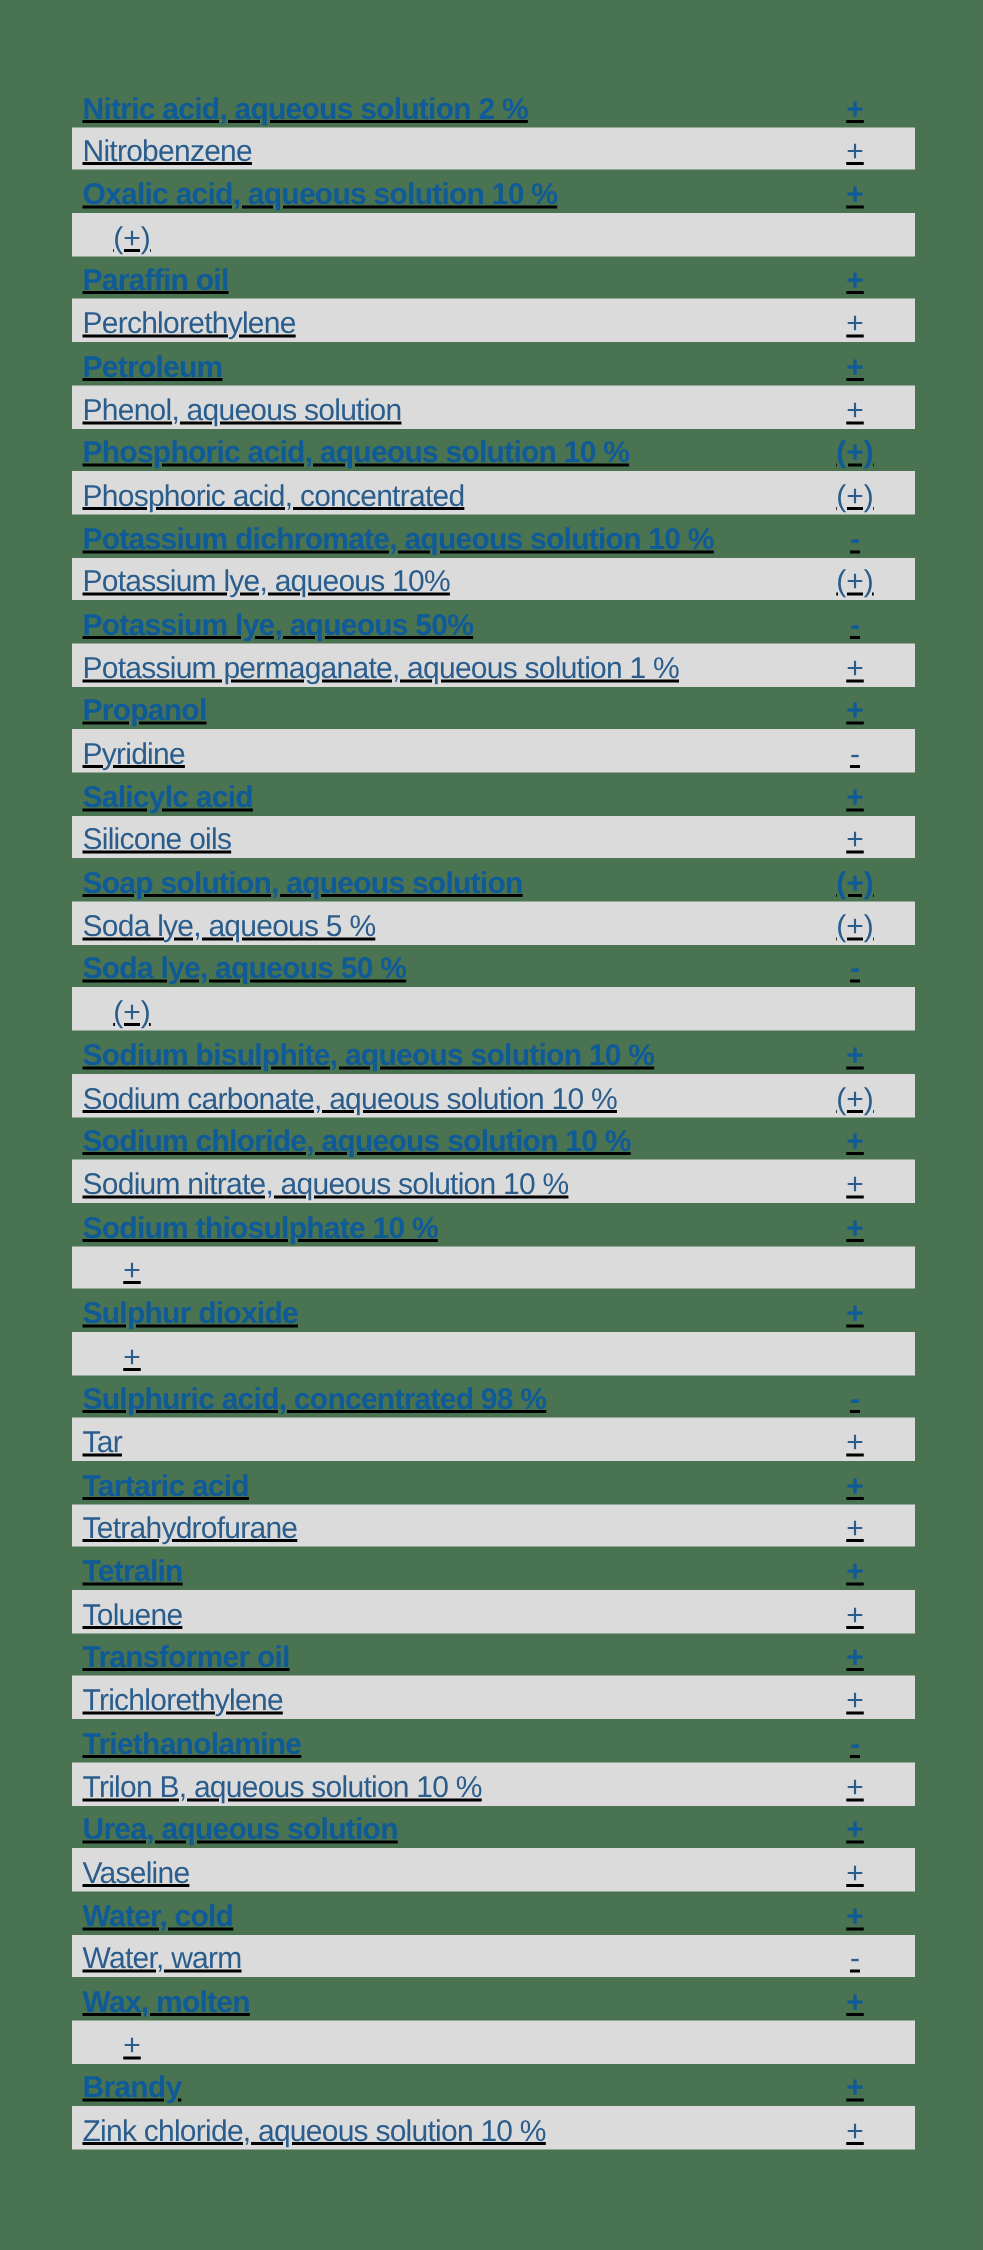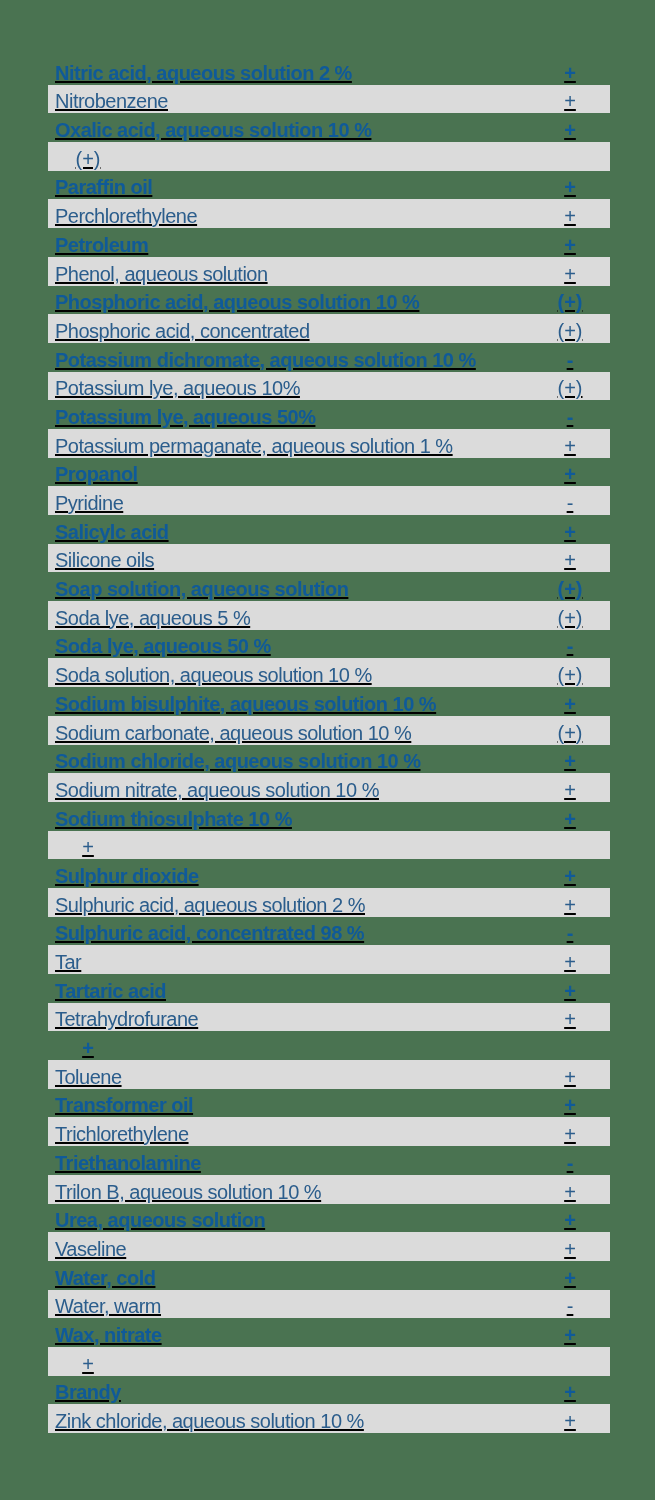--- a/index.html
+++ b/index.html
@@ -163,21 +163,20 @@
     <span class="chem">Soda lye, aqueous 5 %</span>
     <span class="rating">(+)</span>
   </div>
 
   <div class="row">
     <span class="chem">Soda lye, aqueous 50 %</span>
     <span class="rating">-</span>
   </div>
 
   <div class="row alt">
-    <span class="chem">Soda solution, aqueous solution 10 %</span>
     <span class="rating">(+)</span>
   </div>
 
   <div class="row">
     <span class="chem">Sodium bisulphite, aqueous solution 10 %</span>
     <span class="rating">+</span>
   </div>
 
   <div class="row alt">
     <span class="chem">Sodium carbonate, aqueous solution 10 %</span>
@@ -202,21 +201,20 @@
   <div class="row alt">
     <span class="rating">+</span>
   </div>
 
   <div class="row">
     <span class="chem">Sulphur dioxide</span>
     <span class="rating">+</span>
   </div>
 
   <div class="row alt">
-    <span class="chem">Sulphuric acid, aqueous solution 2 %</span>
     <span class="rating">+</span>
   </div>
 
   <div class="row">
     <span class="chem">Sulphuric acid, concentrated 98 %</span>
     <span class="rating">-</span>
   </div>
 
   <div class="row alt">
     <span class="chem">Tar</span>
@@ -227,20 +225,21 @@
     <span class="chem">Tartaric acid</span>
     <span class="rating">+</span>
   </div>
 
   <div class="row alt">
     <span class="chem">Tetrahydrofurane</span>
     <span class="rating">+</span>
   </div>
 
   <div class="row">
+    <span class="chem">Tetralin</span>
     <span class="rating">+</span>
   </div>
 
   <div class="row alt">
     <span class="chem">Toluene</span>
     <span class="rating">+</span>
   </div>
 
   <div class="row">
     <span class="chem">Transformer oil</span>
@@ -276,21 +275,21 @@
     <span class="chem">Water, cold</span>
     <span class="rating">+</span>
   </div>
 
   <div class="row alt">
     <span class="chem">Water, warm</span>
     <span class="rating">-</span>
   </div>
 
   <div class="row">
-    <span class="chem">Wax, nitrate</span>
+    <span class="chem">Wax, molten</span>
     <span class="rating">+</span>
   </div>
 
   <div class="row alt">
     <span class="rating">+</span>
   </div>
 
   <div class="row">
     <span class="chem">Brandy</span>
     <span class="rating">+</span>

